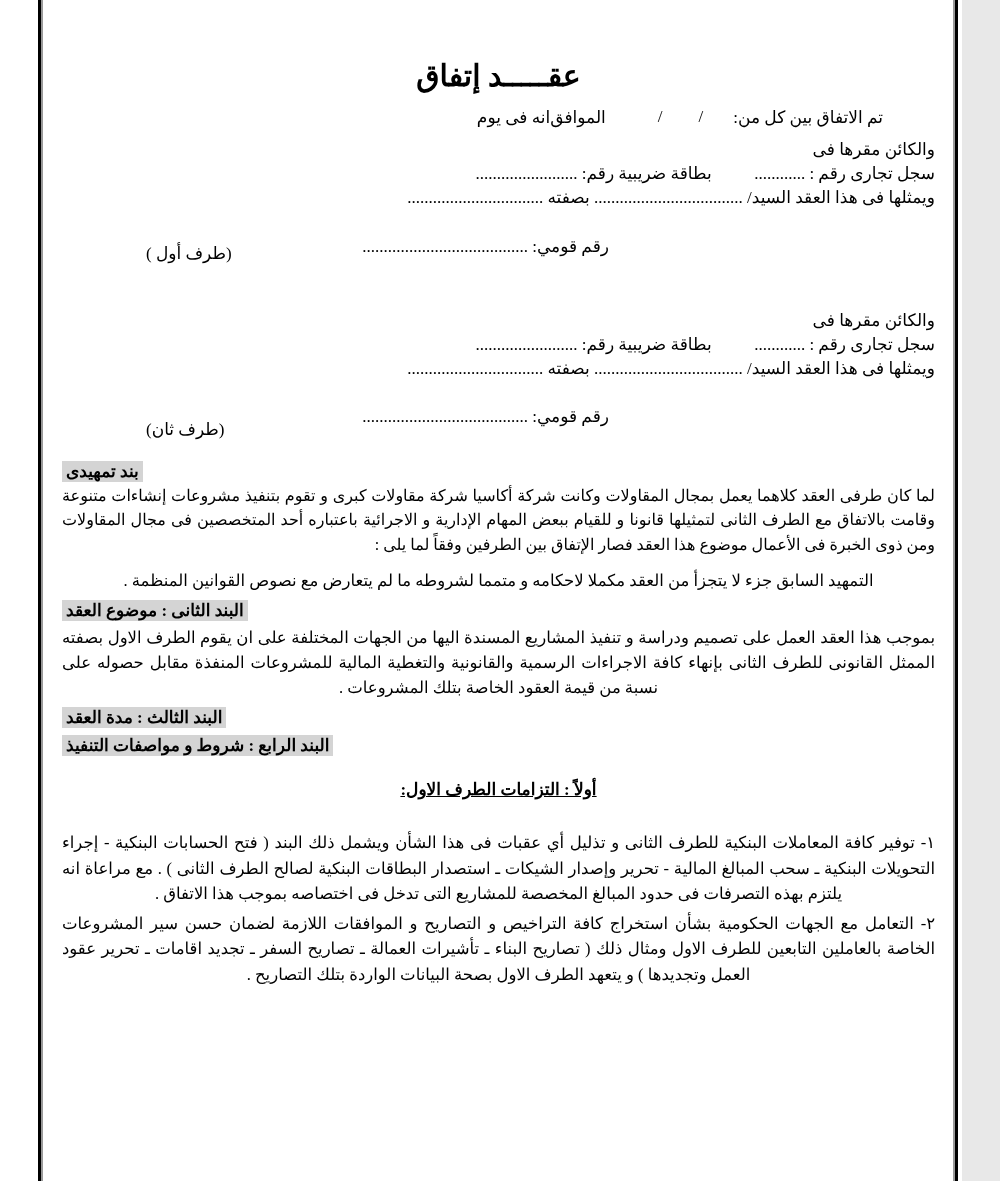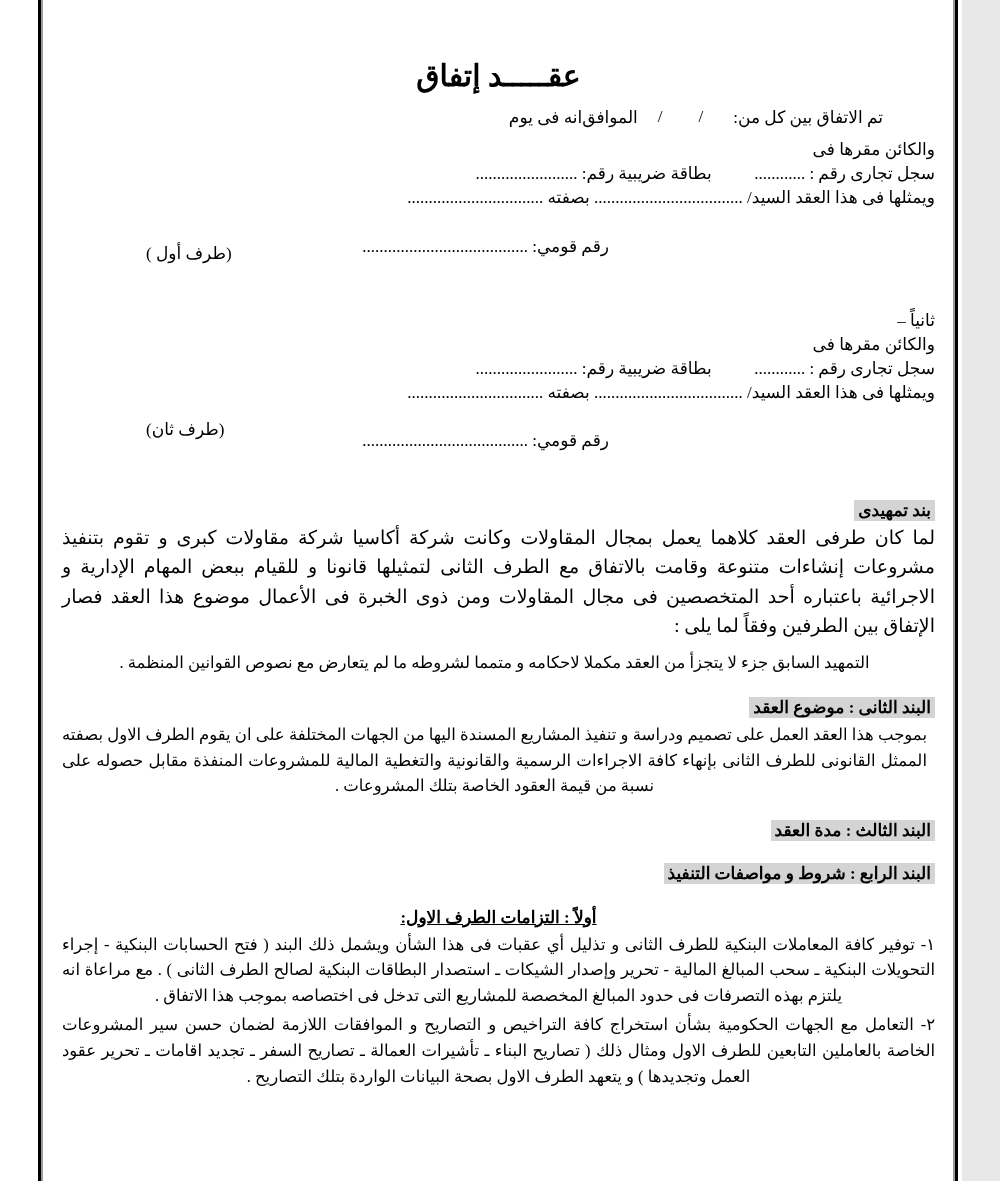--- a/index.html
+++ b/index.html
@@ -75,21 +75,21 @@
   .intro-line {
     margin: 14px 0 0 0;
     font-size: 17px;
     display: flex;
     flex-direction: row;
     justify-content: flex-start;
     gap: 0;
     white-space: pre;
   }
   .intro-line .seg-day    { margin-right: 0px; }
-  .intro-line .seg-muwafq { margin-right: 20px; }
+  .intro-line .seg-muwafq { margin-right: 52px; }
   .intro-line .seg-slash1 { margin-right: 36px; }
   .intro-line .seg-slash2 { margin-right: 30px; }
   .intro-line .seg-tail   { margin-right: 52px; }
 
   .party-block { margin-top: 10px; position: relative; }
   .party-block.second { margin-top: 26px; }
 
   .row {
     font-size: 17px;
     line-height: 1.42;
@@ -106,22 +106,22 @@
   .party-tag {
     position: absolute;
     left: 84px;
     font-size: 17px;
     font-weight: normal;
     white-space: pre;
   }
 
   
   .clause-heading {
-    text-align: right;
-    margin: 22px 0 2px 0;
+    text-align: left;
+    margin: 7px 0 2px 0;
     font-size: 17px;
     font-weight: bold;
   }
   .clause-heading > span {
     background: #d4d4d4;
     padding: 1px 4px;
   }
 
   .underline-heading {
     text-align: center;
@@ -131,34 +131,34 @@
   }
   .underline-heading > span {
     text-decoration: underline;
   }
 
   .para {
     font-size: 16.5px;
     line-height: 1.52;
     text-align: justify;
     text-align-last: center;
-    margin: 4px 8px 0 0;
+    margin: 4px 0 0 0;
   }
   .para.centerish { text-align: center; }
 
   .preamble {
-    font-size: 19px;
+    font-size: 16px;
     line-height: 1.55;
     text-align: justify;
     text-align-last: right;
     margin: 2px 0 0 0;
   }
 
   .num-list {
-    margin: 4px 0 0 0;
+    margin: 30px 0 0 0;
     padding: 0;
     list-style: none;
   }
   .num-list li {
     font-size: 16.5px;
     line-height: 1.55;
     text-align: justify;
     text-align-last: center;
     margin-bottom: 4px;
     padding-right: 0;
@@ -195,21 +195,20 @@
       <div class="row">والكائن مقرها فى</div>
       <div class="row-dotted-a">سجل تجارى رقم : ............          بطاقة ضريبية رقم: ........................</div>
       <div class="row-dotted-a">ويمثلها فى هذا العقد السيد/ ................................... بصفته ................................</div>
       <div class="row-dotted-a">
         <span style="display:inline-block;width:292px"></span><span>رقم قومي: .......................................</span>
       </div>
       <div class="party-tag" style="top:105px;">(طرف أول )</div>
     </div>
 
     <div class="party-block second">
-      <div class="row">ثانياً –</div>
       <div class="row">والكائن مقرها فى</div>
       <div class="row-dotted-a">سجل تجارى رقم : ............          بطاقة ضريبية رقم: ........................</div>
       <div class="row-dotted-a">ويمثلها فى هذا العقد السيد/ ................................... بصفته ................................</div>
       <div class="row-dotted-a">
         <span style="display:inline-block;width:292px"></span><span>رقم قومي: .......................................</span>
       </div>
       <div class="party-tag" style="top:98px;margin-top:12px;">(طرف ثان)</div>
     </div>
 
     <div class="clause-heading">

